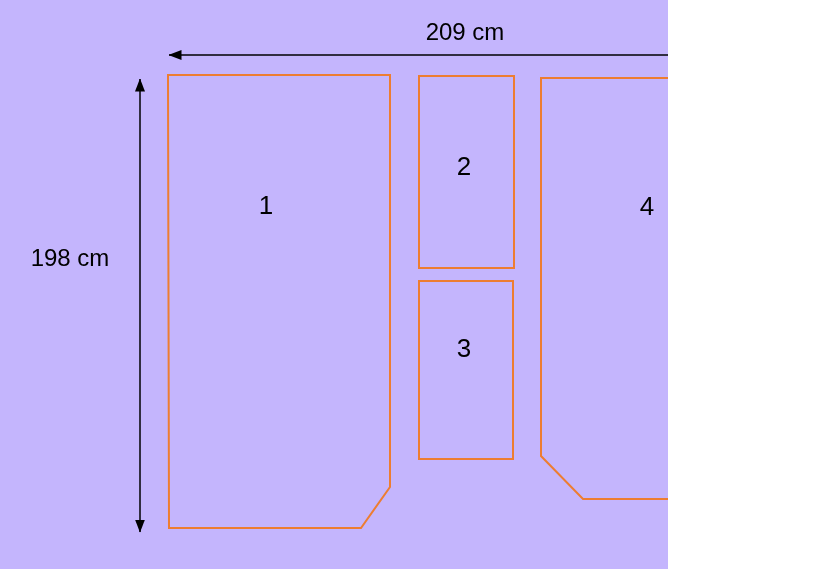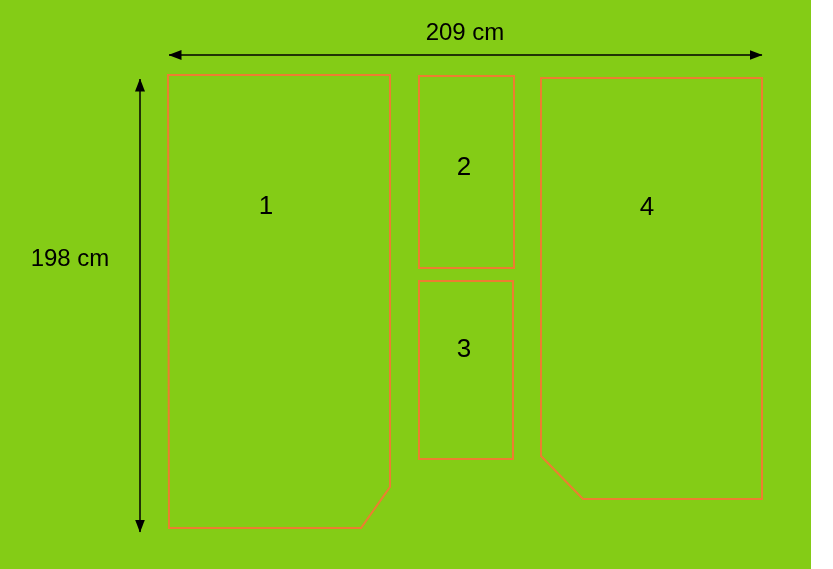--- a/index.html
+++ b/index.html
@@ -3,23 +3,23 @@
 <meta charset="utf-8">
 <style>
   html, body {
     margin: 0;
     padding: 0;
     background: #ffffff;
     font-family: "Liberation Sans", sans-serif;
   }
   .stage {
     position: relative;
-    width: 811px;
+    width: 668px;
     height: 569px;
-    background: #84cc16;
+    background: #c4b5fd;
     overflow: hidden;
   }
   svg { display: block; }
   .panel-outline {
     fill: none;
     stroke-width: 2;
     stroke-linejoin: miter;
   }
   .dim-line {
     stroke-width: 1.5;

